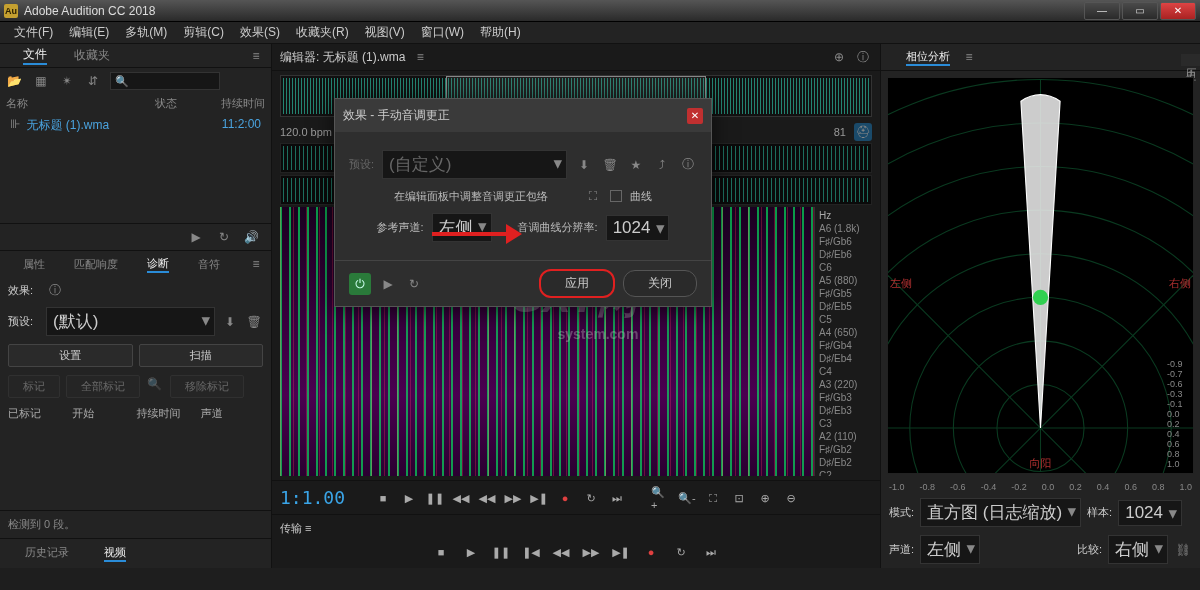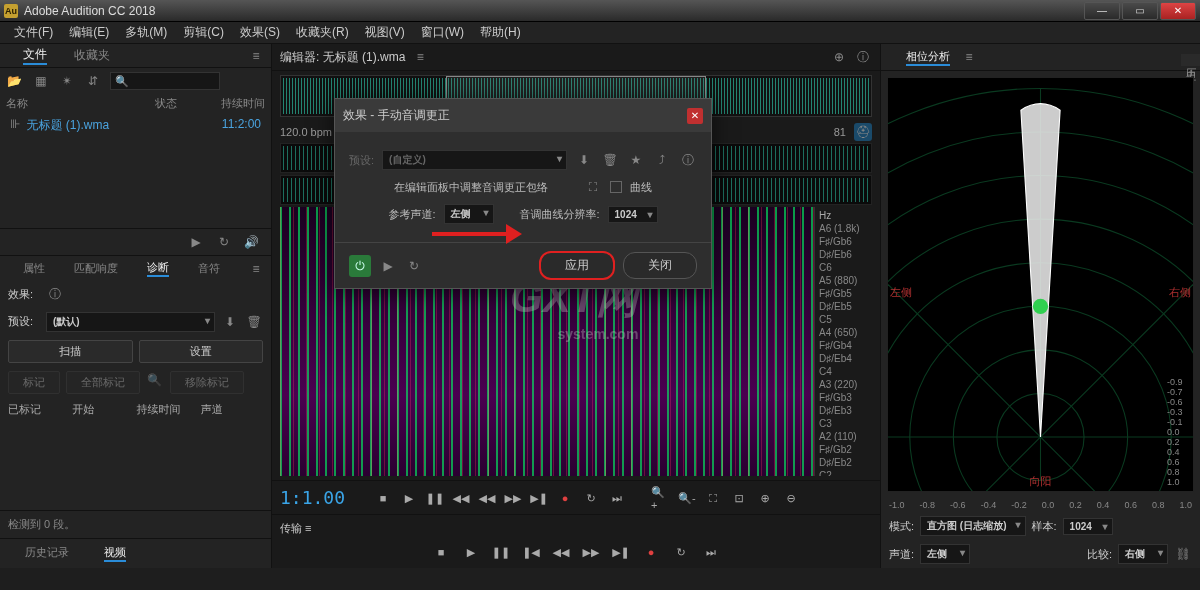--- a/index.html
+++ b/index.html
@@ -24,21 +24,21 @@
 .col-name { flex: 1; }
 .col-status { width: 50px; }
 .col-duration { width: 60px; text-align: right; }
 .file-row { display: flex; padding: 4px 10px; color: #4aa3df; font-size: 12px; }
 .file-row .col-duration { color: #4aa3df; }
 .spacer { flex: 1; }
 .mini-transport { display: flex; justify-content: flex-end; padding: 4px 10px; gap: 10px; color: #888; border-top: 1px solid #111; }
 .props-tabs { display: flex; padding: 4px 6px; gap: 12px; align-items: center; border-top: 1px solid #111; }
 .effect-row { display: flex; align-items: center; padding: 4px 8px; gap: 6px; }
 .effect-label { width: 32px; color: #ccc; }
-.dropdown { background: #161616; border: 1px solid #333; padding: 2px 18px 2px 6px; position: relative; color: #ccc; min-width: 80px; font-size: 10px; font-weight: bold; }
+.dropdown { background: #161616; border: 1px solid #333; padding: 2px 18px 2px 6px; position: relative; color: #ccc; min-width: 80px; font-size: 17px; }
 .dropdown::after { content: "▾"; position: absolute; right: 4px; color: #888; }
 .btn { background: #2a2a2a; border: 1px solid #444; padding: 3px 14px; color: #ccc; border-radius: 2px; font-size: 11px; }
 .btn-pair { display: flex; gap: 6px; padding: 4px 8px; }
 .marker-headers { display: flex; padding: 4px 8px; color: #aaa; font-size: 11px; gap: 2px; }
 .marker-headers span { flex: 1; }
 .status-line { padding: 6px 8px; color: #888; border-top: 1px solid #111; }
 .history-tabs { display: flex; padding: 6px 8px; gap: 18px; border-top: 1px solid #111; }
 .center-panel { flex: 1; background: #1a1a1a; display: flex; flex-direction: column; position: relative; }
 .editor-header { display: flex; align-items: center; padding: 4px 8px; gap: 6px; border-bottom: 1px solid #111; font-size: 12px; }
 .waveform-overview { height: 42px; background: #111; margin: 4px 8px; position: relative; overflow: hidden; border: 1px solid #333; }
@@ -153,22 +153,22 @@
       <span class="effect-label">效果:</span>
       <span class="icon-btn">ⓘ</span>
     </div>
     <div class="effect-row">
       <span class="effect-label">预设:</span>
       <div class="dropdown" style="flex:1">(默认)</div>
       <span class="icon-btn">⬇</span>
       <span class="icon-btn">🗑</span>
     </div>
     <div class="btn-pair">
+      <button class="btn" style="flex:1">设置</button>
       <button class="btn" style="flex:1">扫描</button>
-      <button class="btn" style="flex:1">设置</button>
     </div>
     <div class="btn-pair" style="opacity:.4">
       <button class="btn">标记</button>
       <button class="btn">全部标记</button>
       <span class="icon-btn">🔍</span>
       <button class="btn">移除标记</button>
     </div>
     <div class="marker-headers">
       <span>已标记</span>
       <span>开始</span>

